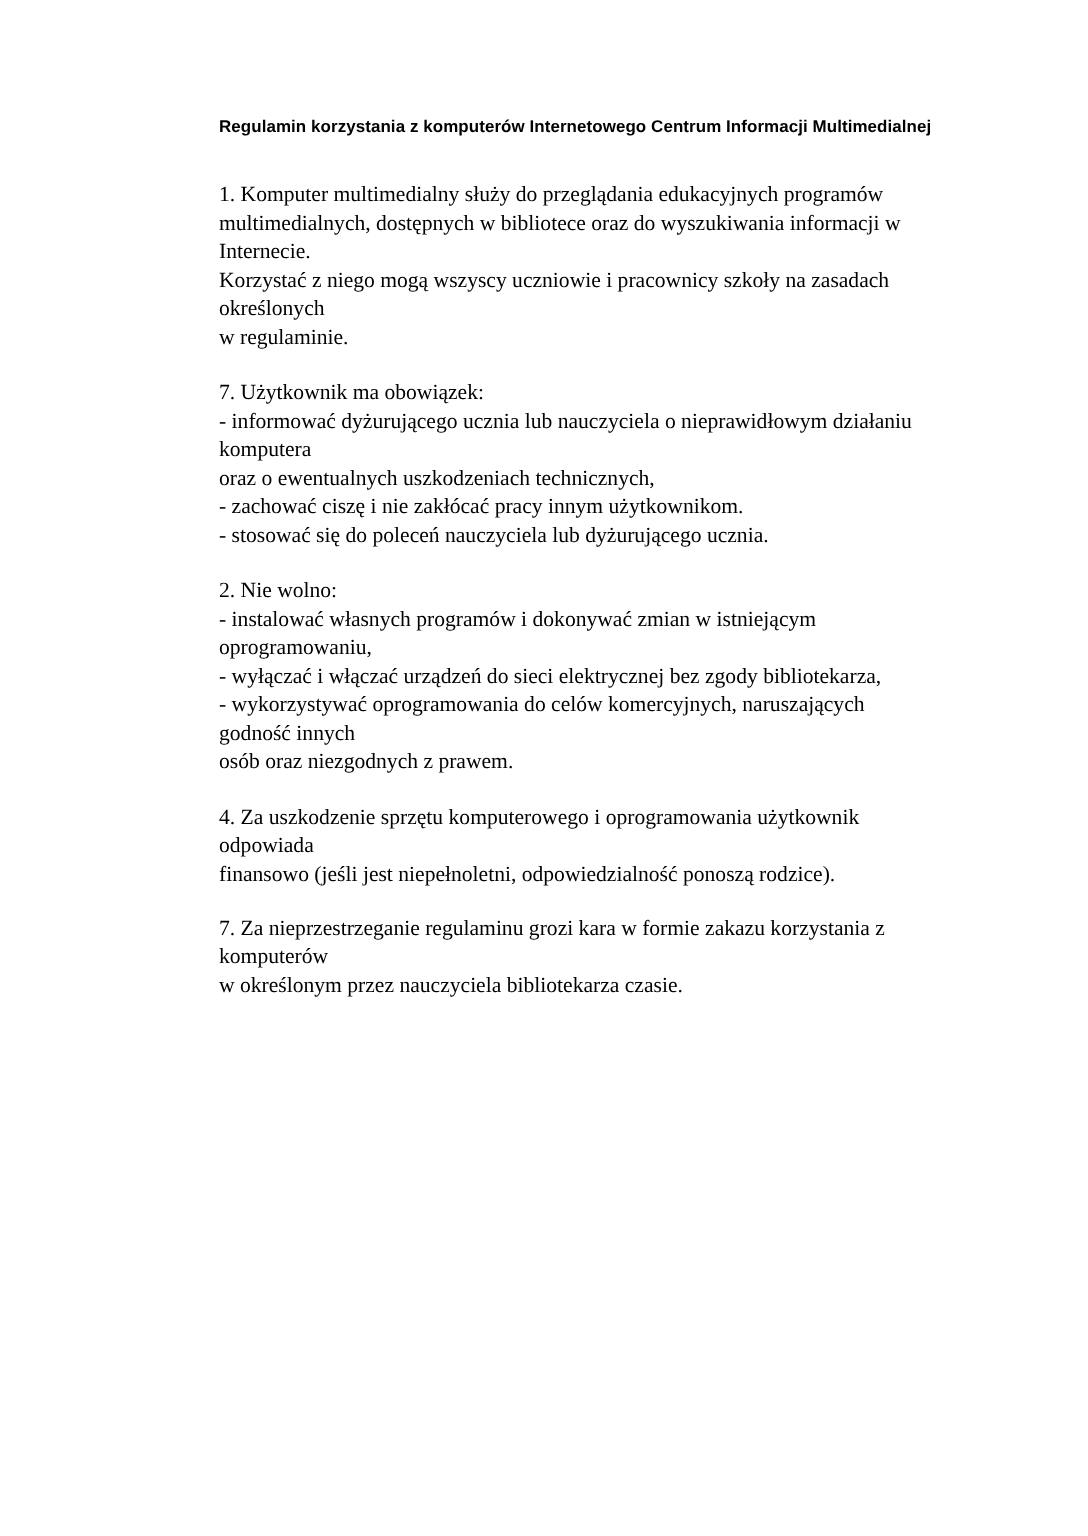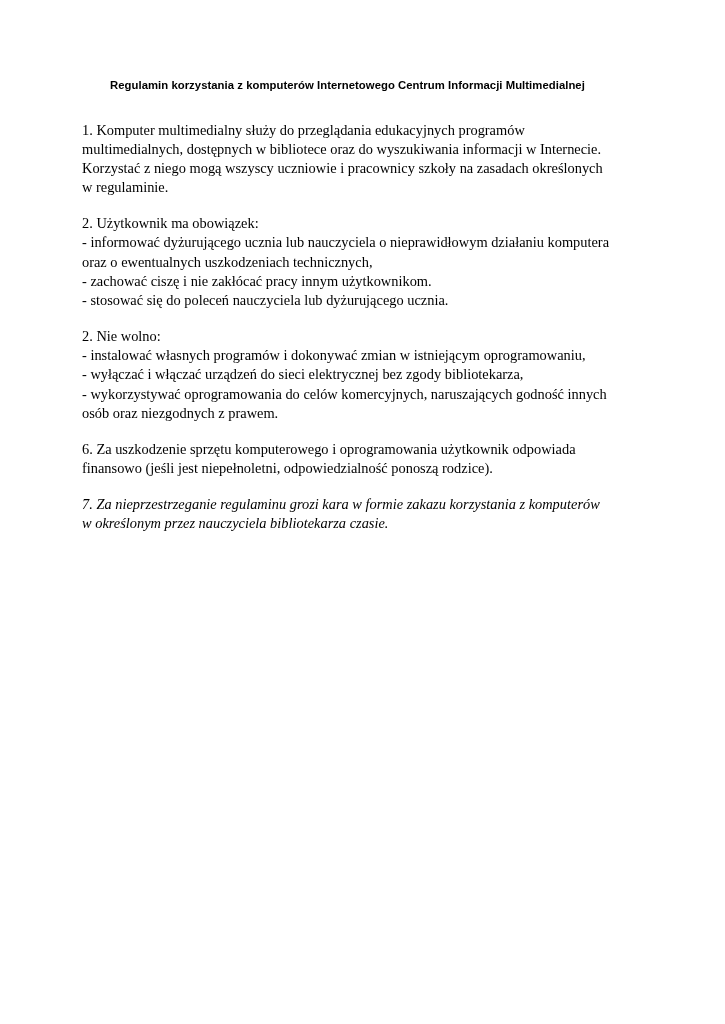--- a/index.html
+++ b/index.html
@@ -14,66 +14,66 @@
     overflow: hidden;
     font-family: "Liberation Serif", serif;
     color: #000000;
     -webkit-font-smoothing: antialiased;
   }
   .page {
     position: relative;
     width: 707px;
     height: 1024px;
     box-sizing: border-box;
-    padding: 78px 82px 0 82px;
+    padding: 78px 82px 0 118px;
     background: #ffffff;
   }
   .doc-title {
     font-family: "Liberation Sans", sans-serif;
     font-weight: bold;
     font-size: 11.3px;
     line-height: 1.3;
     text-align: left;
     margin: 0 0 0 28px;
     letter-spacing: 0.05px;
   }
   .body-block {
     margin-top: 28px;
+    margin-left: 28px;
   }
   p.para {
     margin: 0 0 17px 0;
     font-family: "Liberation Serif", serif;
     font-size: 14.4px;
     line-height: 1.33;
     text-align: left;
     white-space: pre-line;
   }
   p.para:last-child {
     margin-bottom: 0;
-    font-style: italic;
   }
 </style>
 </head>
 <body>
 
 <div class="page">
   <h1 class="doc-title">Regulamin korzystania z komputerów Internetowego Centrum Informacji Multimedialnej</h1>
   <div class="body-block">
     <p class="para">1. Komputer multimedialny służy do przeglądania edukacyjnych programów
 multimedialnych, dostępnych w bibliotece oraz do wyszukiwania informacji w Internecie.
 Korzystać z niego mogą wszyscy uczniowie i pracownicy szkoły na zasadach określonych
 w regulaminie.</p>
-    <p class="para">2. Użytkownik ma obowiązek:
+    <p class="para">7. Użytkownik ma obowiązek:
 - informować dyżurującego ucznia lub nauczyciela o nieprawidłowym działaniu komputera
 oraz o ewentualnych uszkodzeniach technicznych,
 - zachować ciszę i nie zakłócać pracy innym użytkownikom.
 - stosować się do poleceń nauczyciela lub dyżurującego ucznia.</p>
     <p class="para">2. Nie wolno:
 - instalować własnych programów i dokonywać zmian w istniejącym oprogramowaniu,
 - wyłączać i włączać urządzeń do sieci elektrycznej bez zgody bibliotekarza,
 - wykorzystywać oprogramowania do celów komercyjnych, naruszających godność innych
 osób oraz niezgodnych z prawem.</p>
-    <p class="para">6. Za uszkodzenie sprzętu komputerowego i oprogramowania użytkownik odpowiada
+    <p class="para">4. Za uszkodzenie sprzętu komputerowego i oprogramowania użytkownik odpowiada
 finansowo (jeśli jest niepełnoletni, odpowiedzialność ponoszą rodzice).</p>
     <p class="para">7. Za nieprzestrzeganie regulaminu grozi kara w formie zakazu korzystania z komputerów
 w określonym przez nauczyciela bibliotekarza czasie.</p>
   </div>
 </div>
 
 </body></html>

